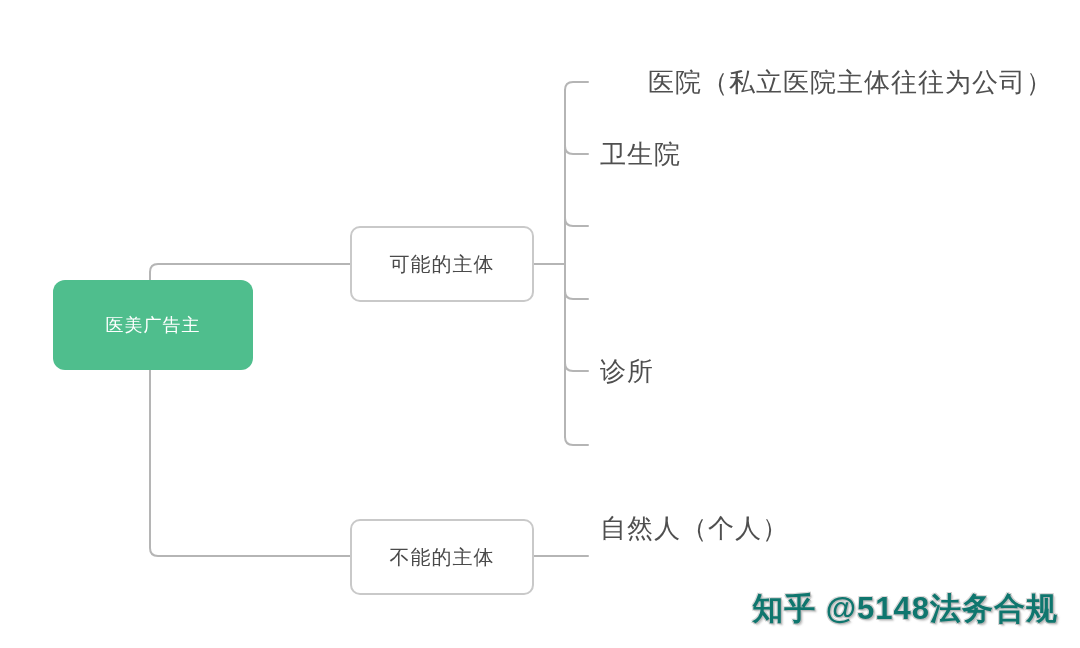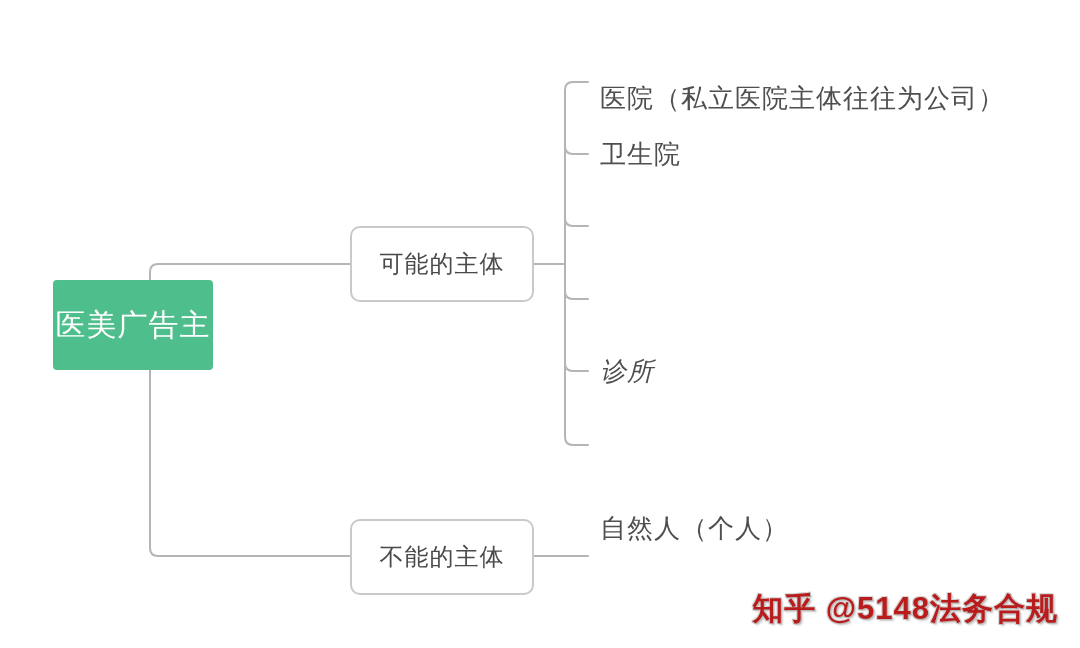--- a/index.html
+++ b/index.html
@@ -32,65 +32,65 @@
     position: absolute;
     display: flex;
     align-items: center;
     justify-content: center;
     box-sizing: border-box;
     white-space: nowrap;
   }
   .root-node {
     left: 53px;
     top: 280px;
-    width: 160px;
+    width: 200px;
     height: 90px;
     background: var(--root-bg, #4fbe8d);
     color: var(--root-text, #ffffff);
-    border-radius: 4px;
-    font-size: 30px;
+    border-radius: 12px;
+    font-size: 18px;
     letter-spacing: 1px;
   }
   .branch-node {
     width: 184px;
     height: 76px;
     background: #ffffff;
     border: 2px solid var(--node-border, #c9c9c9);
     border-radius: 10px;
     color: var(--node-text, #4a4a4a);
-    font-size: 24px;
+    font-size: 20px;
     letter-spacing: 1px;
   }
   .branch-possible { left: 350px; top: 226px; }
   .branch-cannot   { left: 350px; top: 519px; text-align: center; }
   .leaf {
     position: absolute;
     left: 600px;
     height: 40px;
     line-height: 40px;
     color: var(--leaf-text, #4f4f4f);
     font-size: 26px;
     letter-spacing: 1px;
     white-space: nowrap;
   }
-  .leaf-0 { top: 78px; }
+  .leaf-0 { top: 62px; margin-left: 48px; }
   .leaf-1 { top: 134px; }
   .leaf-2 { top: 206px; }
   .leaf-3 { top: 279px; }
-  .leaf-4 { top: 351px; font-style: italic; }
+  .leaf-4 { top: 351px; }
   .leaf-5 { top: 424px; }
   .leaf-cannot-0 { top: 508px; }
   .watermark {
     position: absolute;
     right: 22px;
     bottom: 18px;
     font-size: 31px;
     font-weight: bold;
     letter-spacing: 1px;
-    color: #b91c1c;
+    color: #0f766e;
     text-shadow:
       1px 1px 0 #b9b9b9,
       -1px -1px 0 #d9d9d9,
       1px -1px 0 #cccccc,
       -1px 1px 0 #cccccc,
       2px 2px 2px rgba(160,160,160,0.55);
     white-space: nowrap;
   }
 </style>
 </head>

